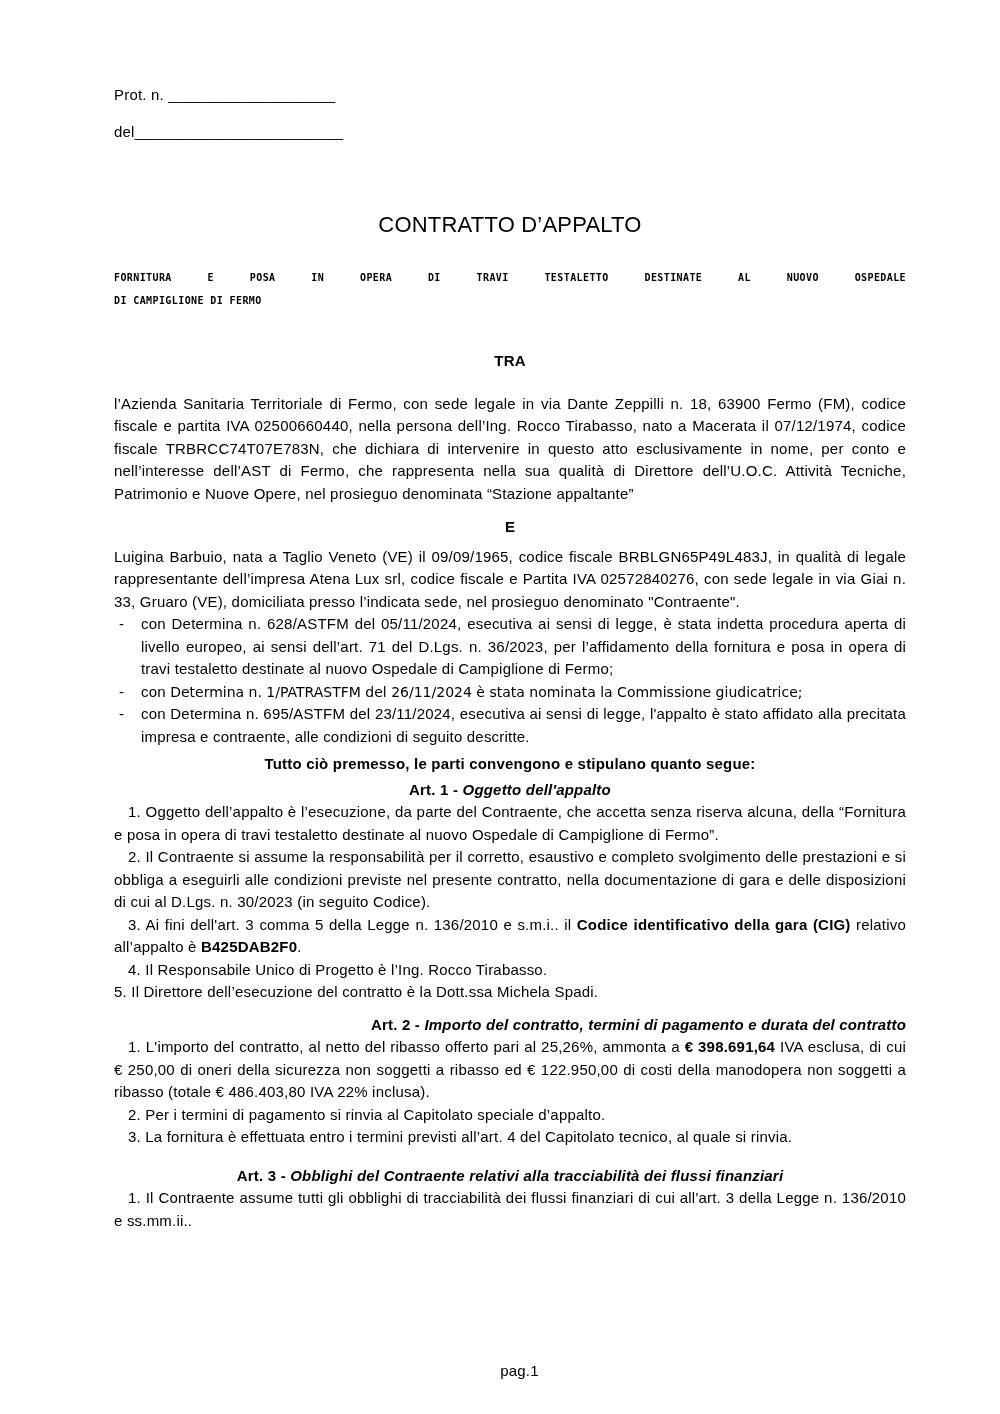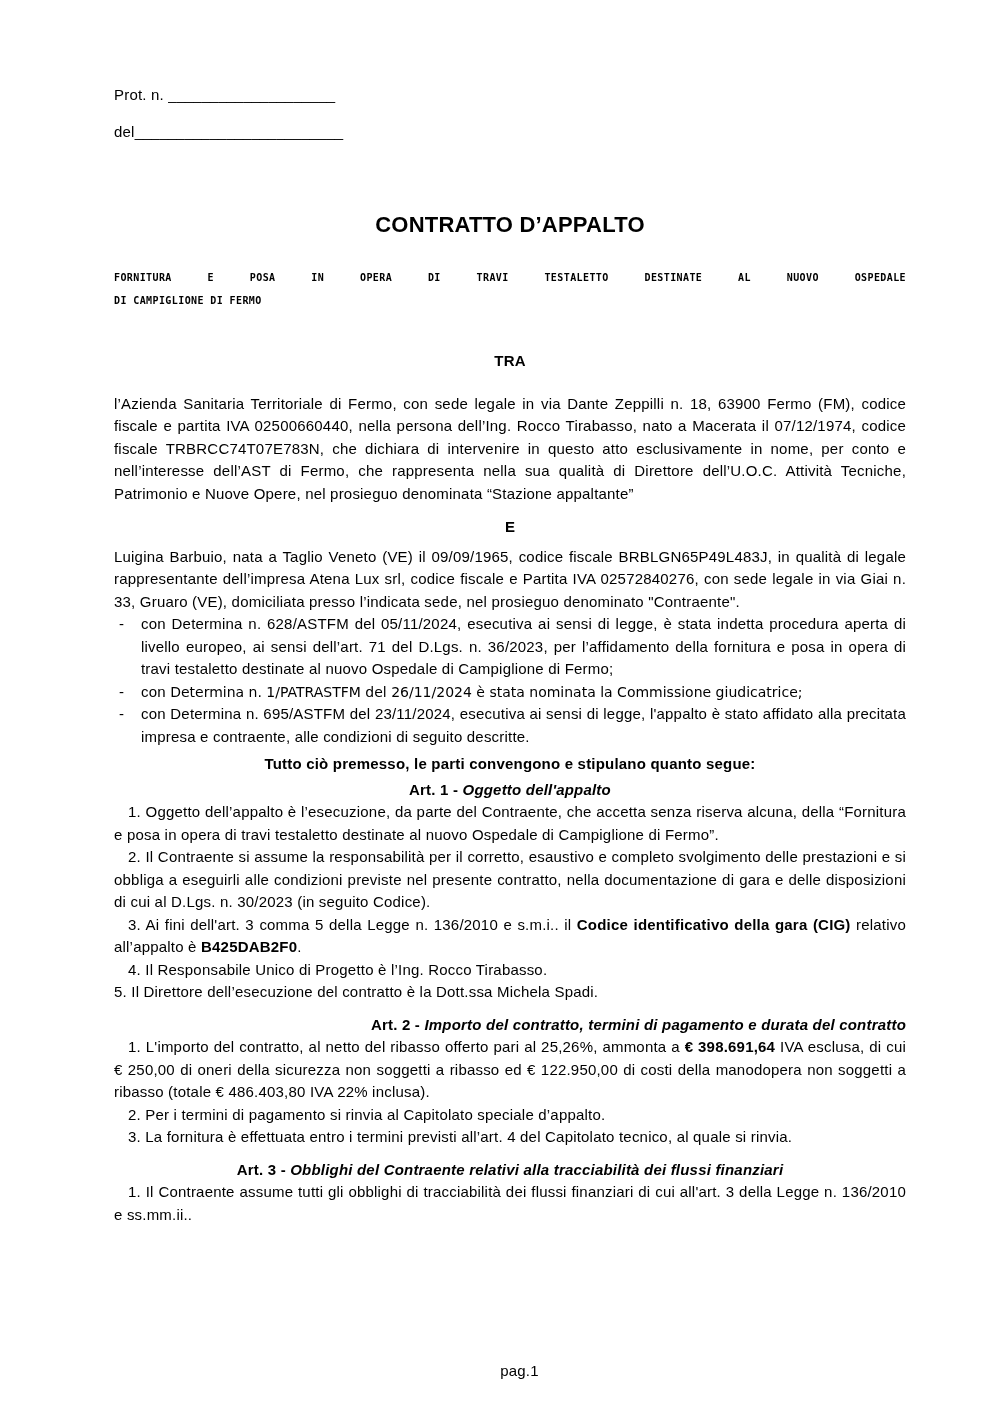--- a/index.html
+++ b/index.html
@@ -17,21 +17,21 @@
 
   .row-prot { margin: 0; }
   .row-del  { margin-top: 14px; }
   .uline { letter-spacing: 0; }
 
   .doc-title {
     margin: 69px 0 0 0;
     text-align: center;
     font-size: 22px;
     line-height: 26px;
-    font-weight: bold;
+    font-weight: normal;
     letter-spacing: 0.2px;
   }
 
   .doc-subtitle {
     margin-top: 28px;
     font-family: "DejaVu Sans Mono", monospace;
     font-weight: bold;
     font-size: 10px;
     line-height: 23px;
     letter-spacing: 0.4px;
@@ -49,21 +49,21 @@
   .para-party2 { margin-top: 7px; }
 
   .bullets { margin: 0; }
   .bullet { position: relative; padding-left: 27px; text-align: justify; }
   .bullet .dash { position: absolute; left: 5px; top: 0; }
   .alt-font { font-family: "DejaVu Sans", sans-serif; font-size: 14px; letter-spacing: 0; }
 
   .art-head { text-align: center; font-weight: bold; margin: 0; }
   .art-head-1 { margin-top: 3px; }
   .art-head-2 { margin-top: 10px; text-align: right; }
-  .art-head-3 { margin-top: 10px; }
+  .art-head-3 { margin-top: 16px; }
   .art-title { font-style: italic; }
 
   .item { margin: 0; text-align: justify; text-indent: 14px; }
   .item.noind { text-indent: 0; }
   .b { font-weight: bold; }
 
   .footer {
     position: absolute;
     left: 0; right: 0;
     top: 1360px;

